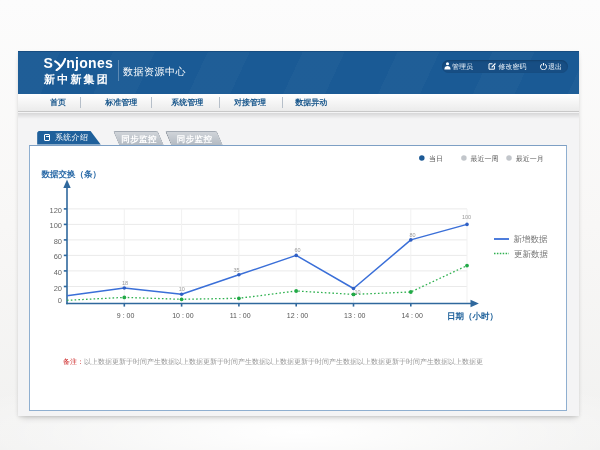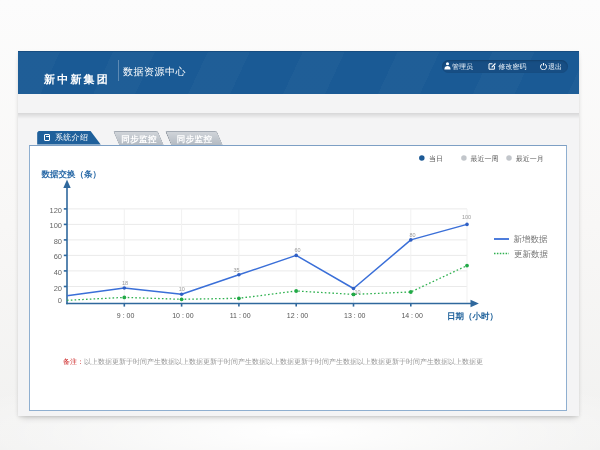--- a/index.html
+++ b/index.html
@@ -30,40 +30,55 @@
 .tab2 { left:94.8px; width:44.5px; }
 .tab3 { left:147.3px; width:51.5px; border-left:1.5px solid #878f98; }
 .panel { position:absolute; left:10.7px; top:93.5px; width:538.5px; height:266.5px; background:#fff; border:1px solid #8fafd0; border-top:1.8px solid #7d9fc4; }
 .note { position:absolute; left:45px; top:306px; font-size:7px; color:#999; white-space:nowrap; }
 .note b { color:#c22; font-weight:normal; }
 </style>
 </head>
 <body>
 <div class="window">
   <div class="header">
+    <div class="logo1">S<svg width="12" height="13" viewBox="0 0 12 13">
+          <path d="M11.2 0.8 C9.5 5.5 6.5 9.5 2.6 12.2" stroke="#fff" stroke-width="2.1" fill="none" stroke-linecap="round"></path>
+          <path d="M1.2 3.4 C3.2 4.6 4.8 6 5.9 7.6" stroke="#fff" stroke-width="2.1" fill="none" stroke-linecap="round"></path>
+        </svg>njones</div>
     <div class="logo2">新中新集团</div>
     <div class="hdiv"></div>
     <div class="htitle">数据资源中心</div>
     <div class="pill">
       <svg style="left:2px;top:2.4px" width="7" height="7.5" viewBox="0 0 7 7.5">
           <circle cx="3.5" cy="1.7" r="1.55" fill="#fff"></circle>
           <path d="M0.4 7.5 C0.4 4.9 1.8 4 3.5 4 C5.2 4 6.6 4.9 6.6 7.5 Z" fill="#fff"></path>
         </svg>
       <span class="t" style="left:10.5px">管理员</span>
       <svg style="left:46px;top:2.3px" width="8" height="8" viewBox="0 0 8 8">
           <path d="M1 1.8 h3.5 M1 1.8 v5.4 h5.4 v-3.2" stroke="#fff" stroke-width="1" fill="none"></path>
           <path d="M3.2 4.9 L7 1 L7.9 1.9 L4.1 5.8 Z" fill="#fff"></path>
         </svg>
       <span class="t" style="left:57px">修改密码</span>
       <svg style="left:98.5px;top:2.5px" width="7" height="7" viewBox="0 0 7 7">
           <path d="M2.2 1.1 A3 3 0 1 0 4.8 1.1" stroke="#fff" stroke-width="1" fill="none"></path>
           <path d="M3.5 0 v2.6" stroke="#fff" stroke-width="1"></path>
         </svg>
       <span class="t" style="left:106.5px">退出</span>
     </div>
+  </div>
+  <div class="nav">
+    <span style="left:40px">首页</span>
+    <i style="left:61.5px"></i>
+    <span style="left:103.3px">标准管理</span>
+    <i style="left:132.7px"></i>
+    <span style="left:169.3px">系统管理</span>
+    <i style="left:201.3px"></i>
+    <span style="left:232px">对接管理</span>
+    <i style="left:264px"></i>
+    <span style="left:293.3px">数据异动</span>
   </div>
   <div class="navsh"></div>
   <div class="tabg tab2">
       <span class="txt">同步监控</span>
     </div>
   <div class="tabg tab3">
       <span class="txt">同步监控</span>
     </div>
   <div class="panel"></div>
   <div class="tab-active">

